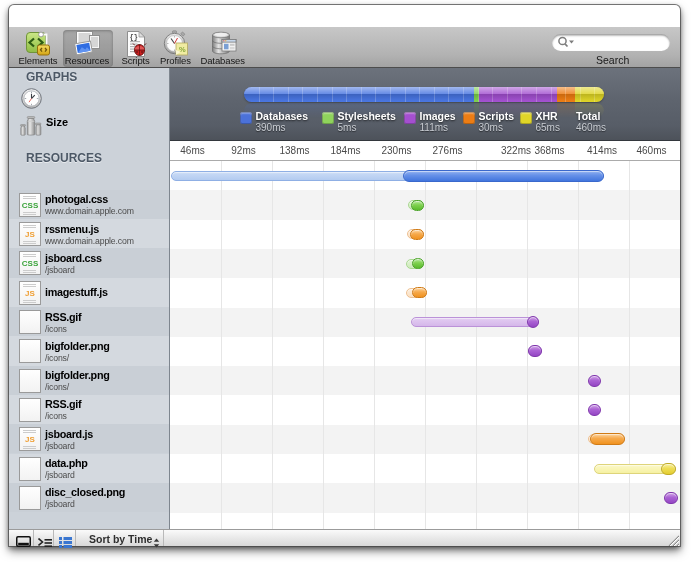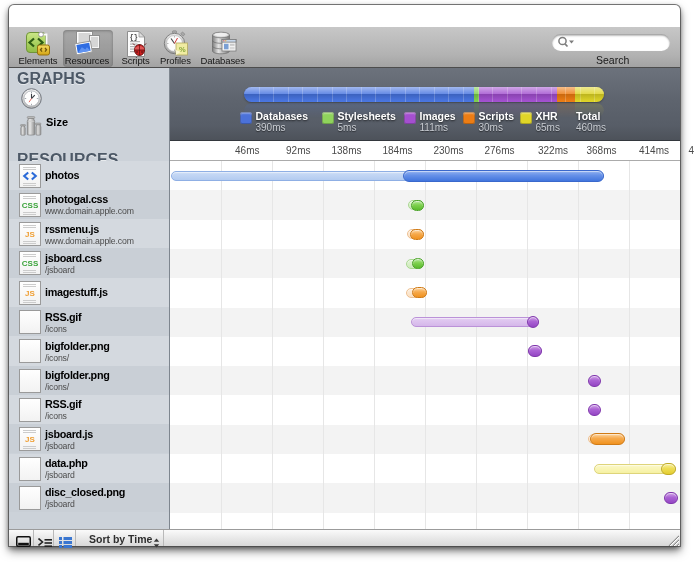--- a/index.html
+++ b/index.html
@@ -25,22 +25,22 @@
 .titem .lbl { position:absolute; bottom:1px; left:-12px; right:-12px; font-size:9.5px; color:#161616; letter-spacing:-0.1px; }
 .titem svg { position:absolute; top:2px; left:50%; transform:translateX(-50%); }
 .pressed { position:absolute; left:53.5px; top:3px; width:50px; height:37px; border-radius:4px;
   background:rgba(0,0,0,.14); box-shadow:inset 0 1px 3px rgba(0,0,0,.28); }
 .search { position:absolute; left:543px; top:7px; width:118px; height:17px; border-radius:9px;
   background:#fff; box-shadow:inset 0 1.5px 2px rgba(0,0,0,.4); }
 .searchlbl { position:absolute; left:587px; top:27px; font-size:10.5px; color:#191919; }
 
 .sidebar { position:absolute; left:0; top:63px; width:161px; bottom:17px;
   background:#ccd2d9; border-right:1px solid #7e868f; }
-.shead { position:absolute; left:0; width:100%; font-size:16px; font-weight:bold;
-  color:#4c5866; padding-left:8px; text-shadow:0 1px 0 rgba(255,255,255,.55); }
+.shead { position:absolute; left:0; width:100%; font-size:12px; font-weight:bold;
+  color:#4c5866; padding-left:17px; text-shadow:0 1px 0 rgba(255,255,255,.55); }
 .timerow { position:absolute; left:0; top:17px; width:100%; height:25px;
   background:linear-gradient(#7097d3 , #537dbd 50%, #2e62ab);
   box-shadow:inset 0 1px 0 #86a9dc; }
 .timerow .txt { position:absolute; left:37px; top:6px; color:#fff; font-weight:bold; font-size:11px; text-shadow:0 -1px 0 rgba(0,0,0,.3); }
 .rowicon { position:absolute; left:11px; }
 .sizetxt { position:absolute; left:37px; top:48px; color:#000; font-weight:bold; font-size:11px; }
 .srow { position:absolute; left:0; width:100%; }
 .srow.alt { background:#c9cfd6; }
 .srow.lite { background:#d4d9df; }
 .srow .icon { position:absolute; left:10px; top:3px; }
@@ -59,21 +59,21 @@
 .gloss { position:absolute; left:0; top:0; width:100%; height:100%;
   background:linear-gradient(rgba(255,255,255,.5), rgba(255,255,255,.18) 45%, rgba(0,0,0,.14) 50%, rgba(255,255,255,.02) 95%); }
 .litem { position:absolute; top:0; }
 .lsw { position:absolute; left:0; top:1.5px; width:12px; height:12px; border-radius:2.5px; box-shadow:inset 0 0 0 1px rgba(0,0,0,.22), inset 0 1.5px 1.5px rgba(255,255,255,.5); }
 .lt1 { position:absolute; left:15.5px; top:0; font-size:10.5px; font-weight:bold; color:#fff; text-shadow:0 1px 2px rgba(0,0,0,.65); white-space:nowrap; }
 .lt2 { position:absolute; left:15.5px; top:12px; font-size:10px; color:#c8ccd2; text-shadow:0 1px 1px rgba(0,0,0,.5); white-space:nowrap; }
 .legend { position:absolute; top:42px; left:0; width:100%; height:30px; }
 
 .theader { position:absolute; left:161px; top:136px; width:510px; height:19.5px; background:#fff;
   border-bottom:1px solid #ababab; }
-.tlabel { position:absolute; top:4px; font-size:10px; color:#4a4a4a; text-align:right; width:46px;margin-left:44px; }
+.tlabel { position:absolute; top:4px; font-size:10px; color:#4a4a4a; text-align:center; width:46px; }
 
 .gridarea { position:absolute; left:161px; top:155.5px; width:510px; bottom:17px; background:#fff; overflow:hidden; }
 .grow { position:absolute; left:0; width:100%; }
 .grow.g { background:#f3f3f3; }
 .vline { position:absolute; top:0; bottom:0; width:1px; background:#e6e6e6; }
 .bar { position:absolute; border-radius:6px; }
 
 .statusbar { position:absolute; left:0; bottom:0; width:100%; height:17px;
   border-top:1px solid #9b9b9b;
   background:linear-gradient(#fafafa, #ececec 40%, #d8d8d8); }
@@ -251,38 +251,20 @@
           <path d="M10.2 3.5 h5.6 a1 1 0 0 1 0 2 h-5.6 a1 1 0 0 1 0 -2 Z" fill="#b8b8b8" stroke="#818181" stroke-width="0.5"></path>
           <path d="M10.5 5.5 L9.3 8.2 L9.3 21.5 C9.3 22.3 16.7 22.3 16.7 21.5 L16.7 8.2 L15.5 5.5 Z" fill="url(#gj)" stroke="#777" stroke-width="0.6"></path>
           <ellipse cx="13" cy="8.2" rx="3.7" ry="0.8" fill="#cfcfcf" opacity="0.8"></ellipse>
           <path d="M3.2 11.5 h3.6 a0.8 0.8 0 0 1 0 1.6 h-3.6 a0.8 0.8 0 0 1 0 -1.6 Z" fill="#b4b4b4" stroke="#818181" stroke-width="0.5"></path>
           <path d="M3.5 13.1 L2.8 15.2 L2.8 21.7 C2.8 22.4 7.2 22.4 7.2 21.7 L7.2 15.2 L6.5 13.1 Z" fill="url(#gj2)" stroke="#777" stroke-width="0.6"></path>
           <path d="M18.3 10 h3.8 a0.9 0.9 0 0 1 0 1.8 h-3.8 a0.9 0.9 0 0 1 0 -1.8 Z" fill="#b4b4b4" stroke="#818181" stroke-width="0.5"></path>
           <path d="M18.6 11.8 L17.9 14.2 L17.9 21.6 C17.9 22.4 22.9 22.4 22.9 21.6 L22.9 14.2 L22.2 11.8 Z" fill="url(#gj2)" stroke="#777" stroke-width="0.6"></path>
         </svg></div>
     <div class="sizetxt">Size</div>
     <div class="shead" style="top:83px;">RESOURCES</div>
-    <div class="srow lite" style="top:92.5px;height:29.3px;">
-        <div class="icon"><svg width="22" height="24" viewBox="0 0 22 24">
-            <defs>
-              <linearGradient id="pg" x1="0" y1="0" x2="0" y2="1">
-                <stop offset="0" stop-color="#ffffff"></stop>
-                <stop offset="1" stop-color="#f2f2f2"></stop>
-              </linearGradient>
-            </defs>
-            <rect x="0.5" y="0.5" width="21" height="23" fill="url(#pg)" stroke="#9a9a9a"></rect>
-            <rect x="4" y="3" width="13" height="1" fill="#cccccc"></rect>
-            <rect x="4" y="5" width="13" height="1" fill="#cccccc"></rect>
-            <rect x="4" y="19" width="13" height="1" fill="#cccccc"></rect>
-            <rect x="4" y="21" width="13" height="1" fill="#cccccc"></rect>
-            <path d="M9.2 8.5 L5.2 12 L9.2 15.5" stroke="#2a6ad8" stroke-width="2.1" fill="none"></path>
-            <path d="M12.8 8.5 L16.8 12 L12.8 15.5" stroke="#2a6ad8" stroke-width="2.1" fill="none"></path>
-          </svg></div>
-        <div class="t1">photos</div>
-      </div>
     <div class="srow alt two" style="top:121.80000000000001px;height:29.3px;">
         <div class="icon"><svg width="22" height="24" viewBox="0 0 22 24">
             <defs>
               <linearGradient id="pg" x1="0" y1="0" x2="0" y2="1">
                 <stop offset="0" stop-color="#ffffff"></stop>
                 <stop offset="1" stop-color="#f2f2f2"></stop>
               </linearGradient>
             </defs>
             <rect x="0.5" y="0.5" width="21" height="23" fill="url(#pg)" stroke="#9a9a9a"></rect>
             <rect x="4" y="3" width="13" height="1" fill="#cccccc"></rect>
@@ -516,21 +498,21 @@
         </div>
     </div>
   </div>
   <div class="theader">
     <div class="tlabel" style="left:-0.5px;">46ms</div>
     <div class="tlabel" style="left:50.5px;">92ms</div>
     <div class="tlabel" style="left:101.5px;">138ms</div>
     <div class="tlabel" style="left:152.5px;">184ms</div>
     <div class="tlabel" style="left:203.5px;">230ms</div>
     <div class="tlabel" style="left:254.5px;">276ms</div>
-    <div class="tlabel" style="left:308px;">322ms</div>
+    <div class="tlabel" style="left:323px;">322ms</div>
     <div class="tlabel" style="left:356.5px;">368ms</div>
     <div class="tlabel" style="left:409px;">414ms</div>
     <div class="tlabel" style="left:458.5px;">460ms</div>
   </div>
   <div class="gridarea">
     <div class="grow" style="top:0.5px;height:29.3px;"></div>
     <div class="grow g" style="top:29.80000000000001px;height:29.3px;"></div>
     <div class="grow" style="top:59.099999999999994px;height:29.3px;"></div>
     <div class="grow g" style="top:88.4px;height:29.3px;"></div>
     <div class="grow" style="top:117.69999999999999px;height:29.3px;"></div>

